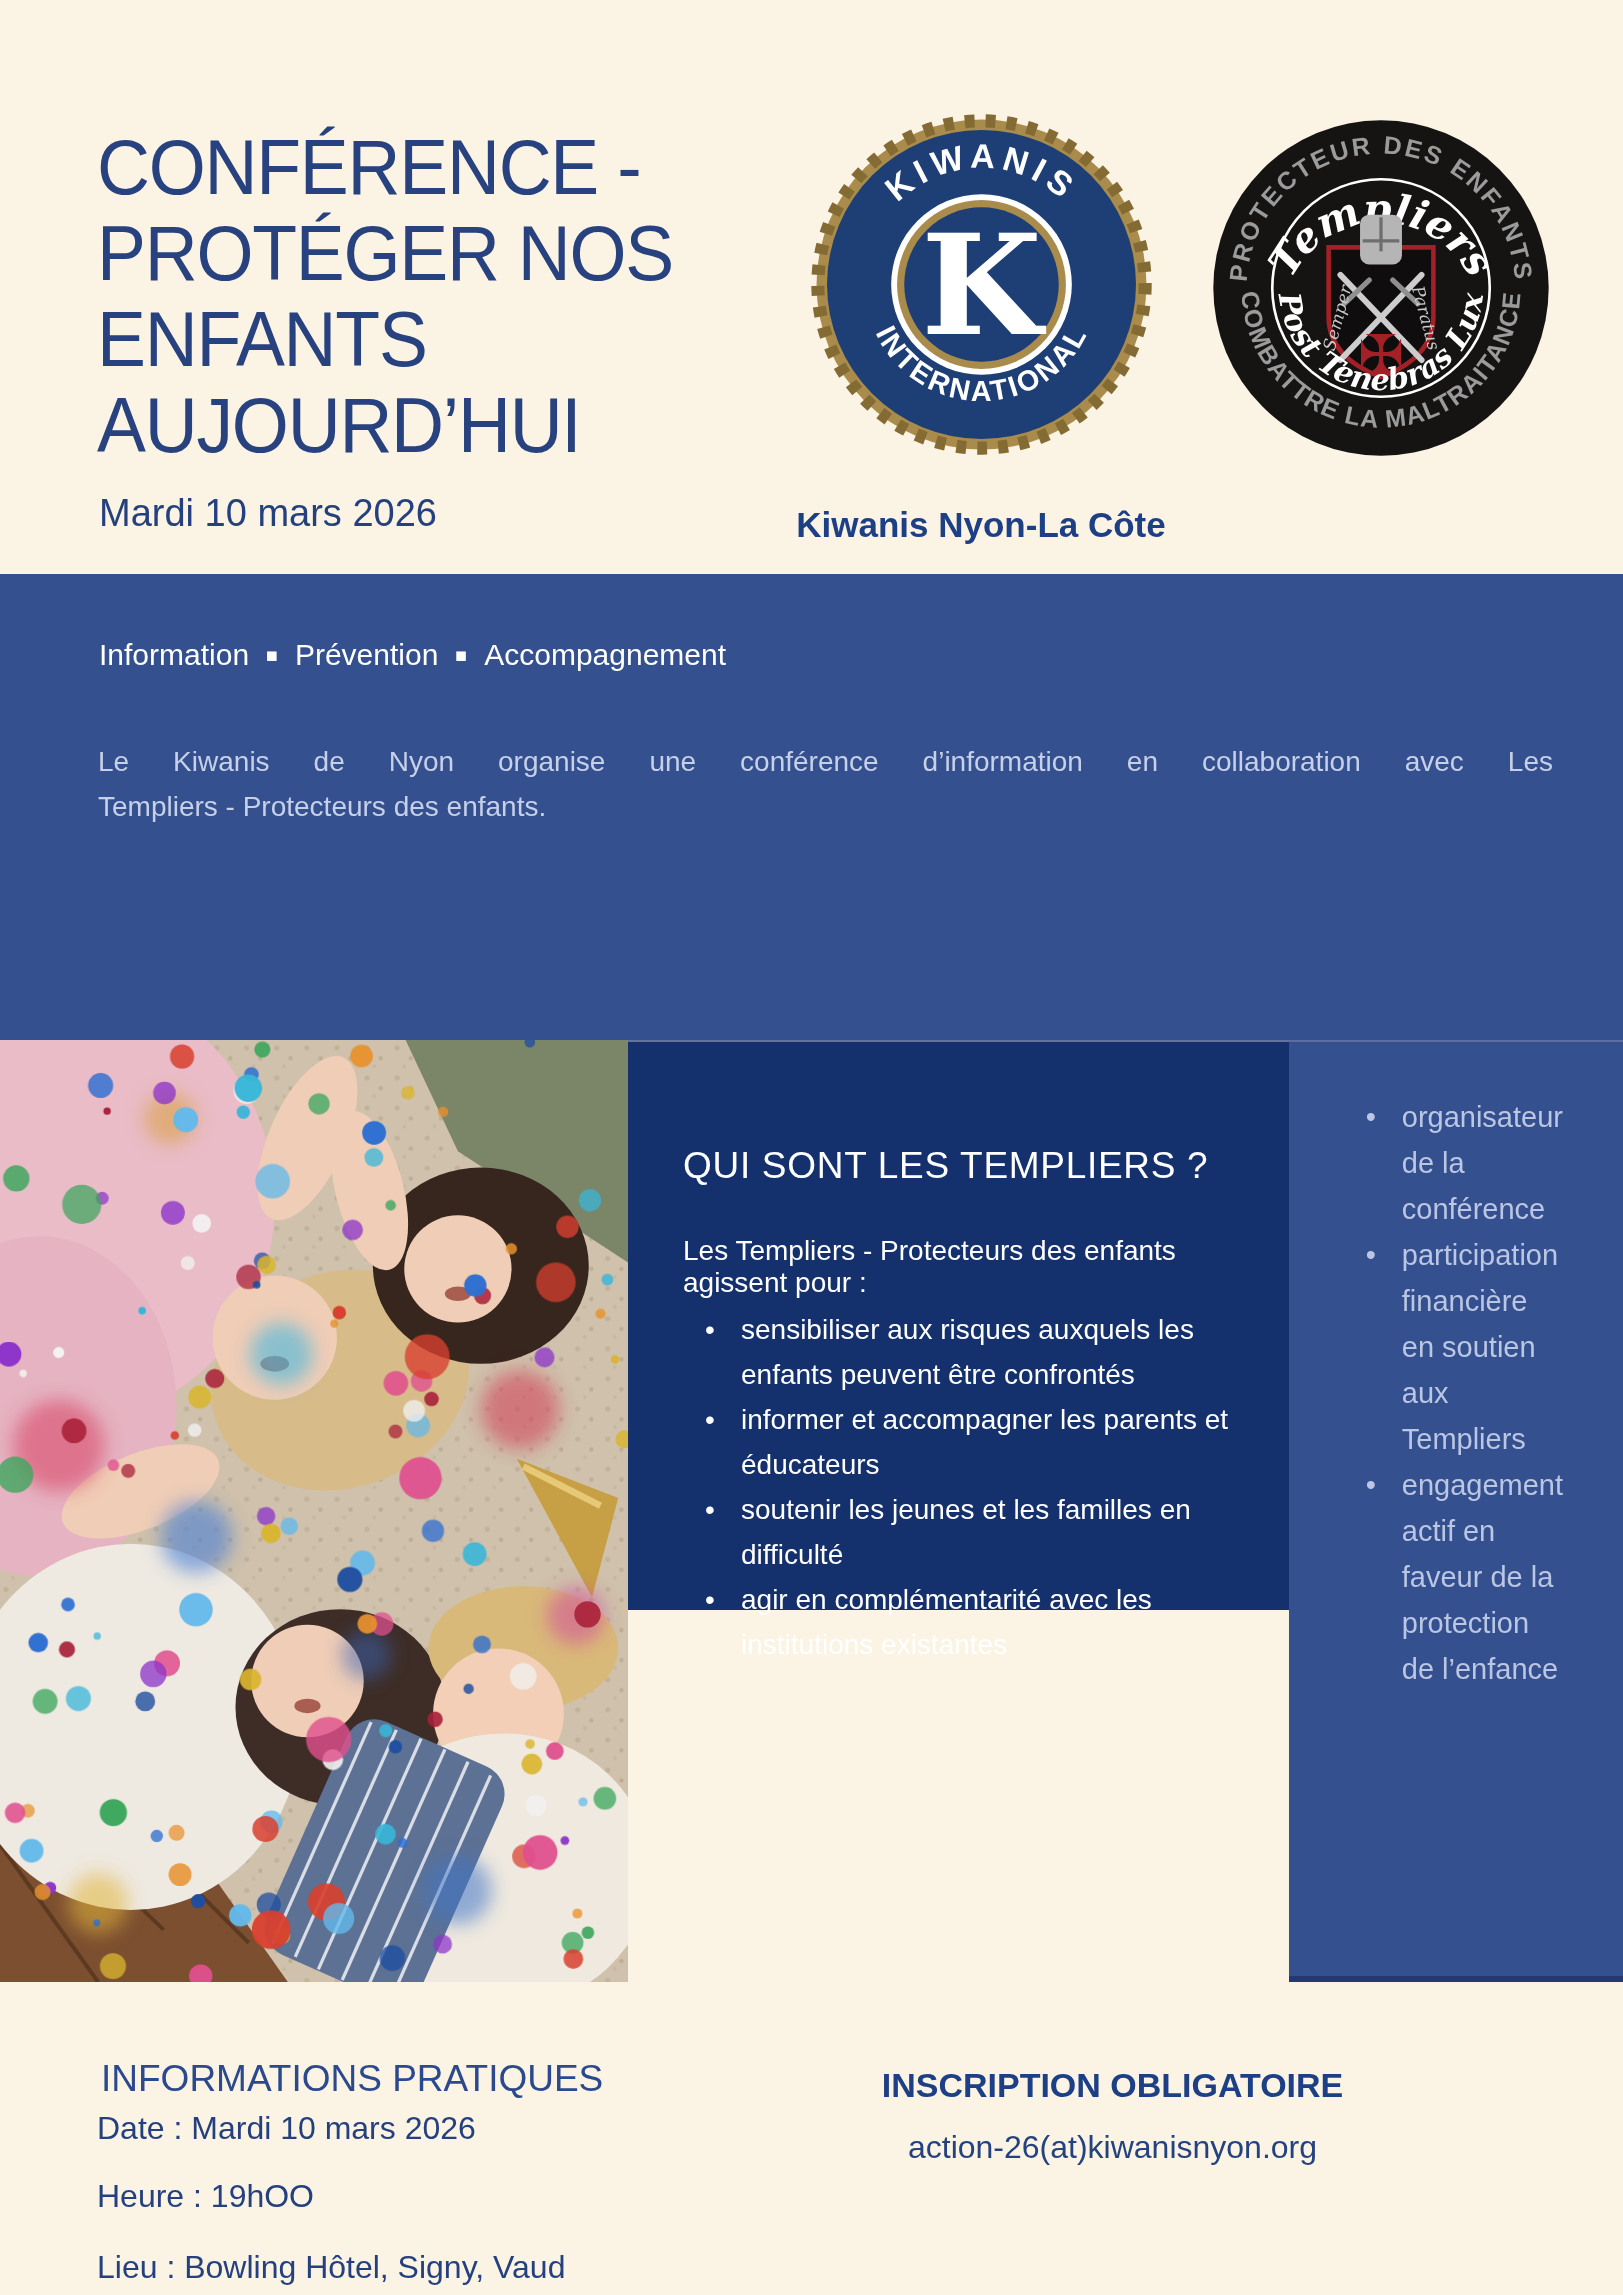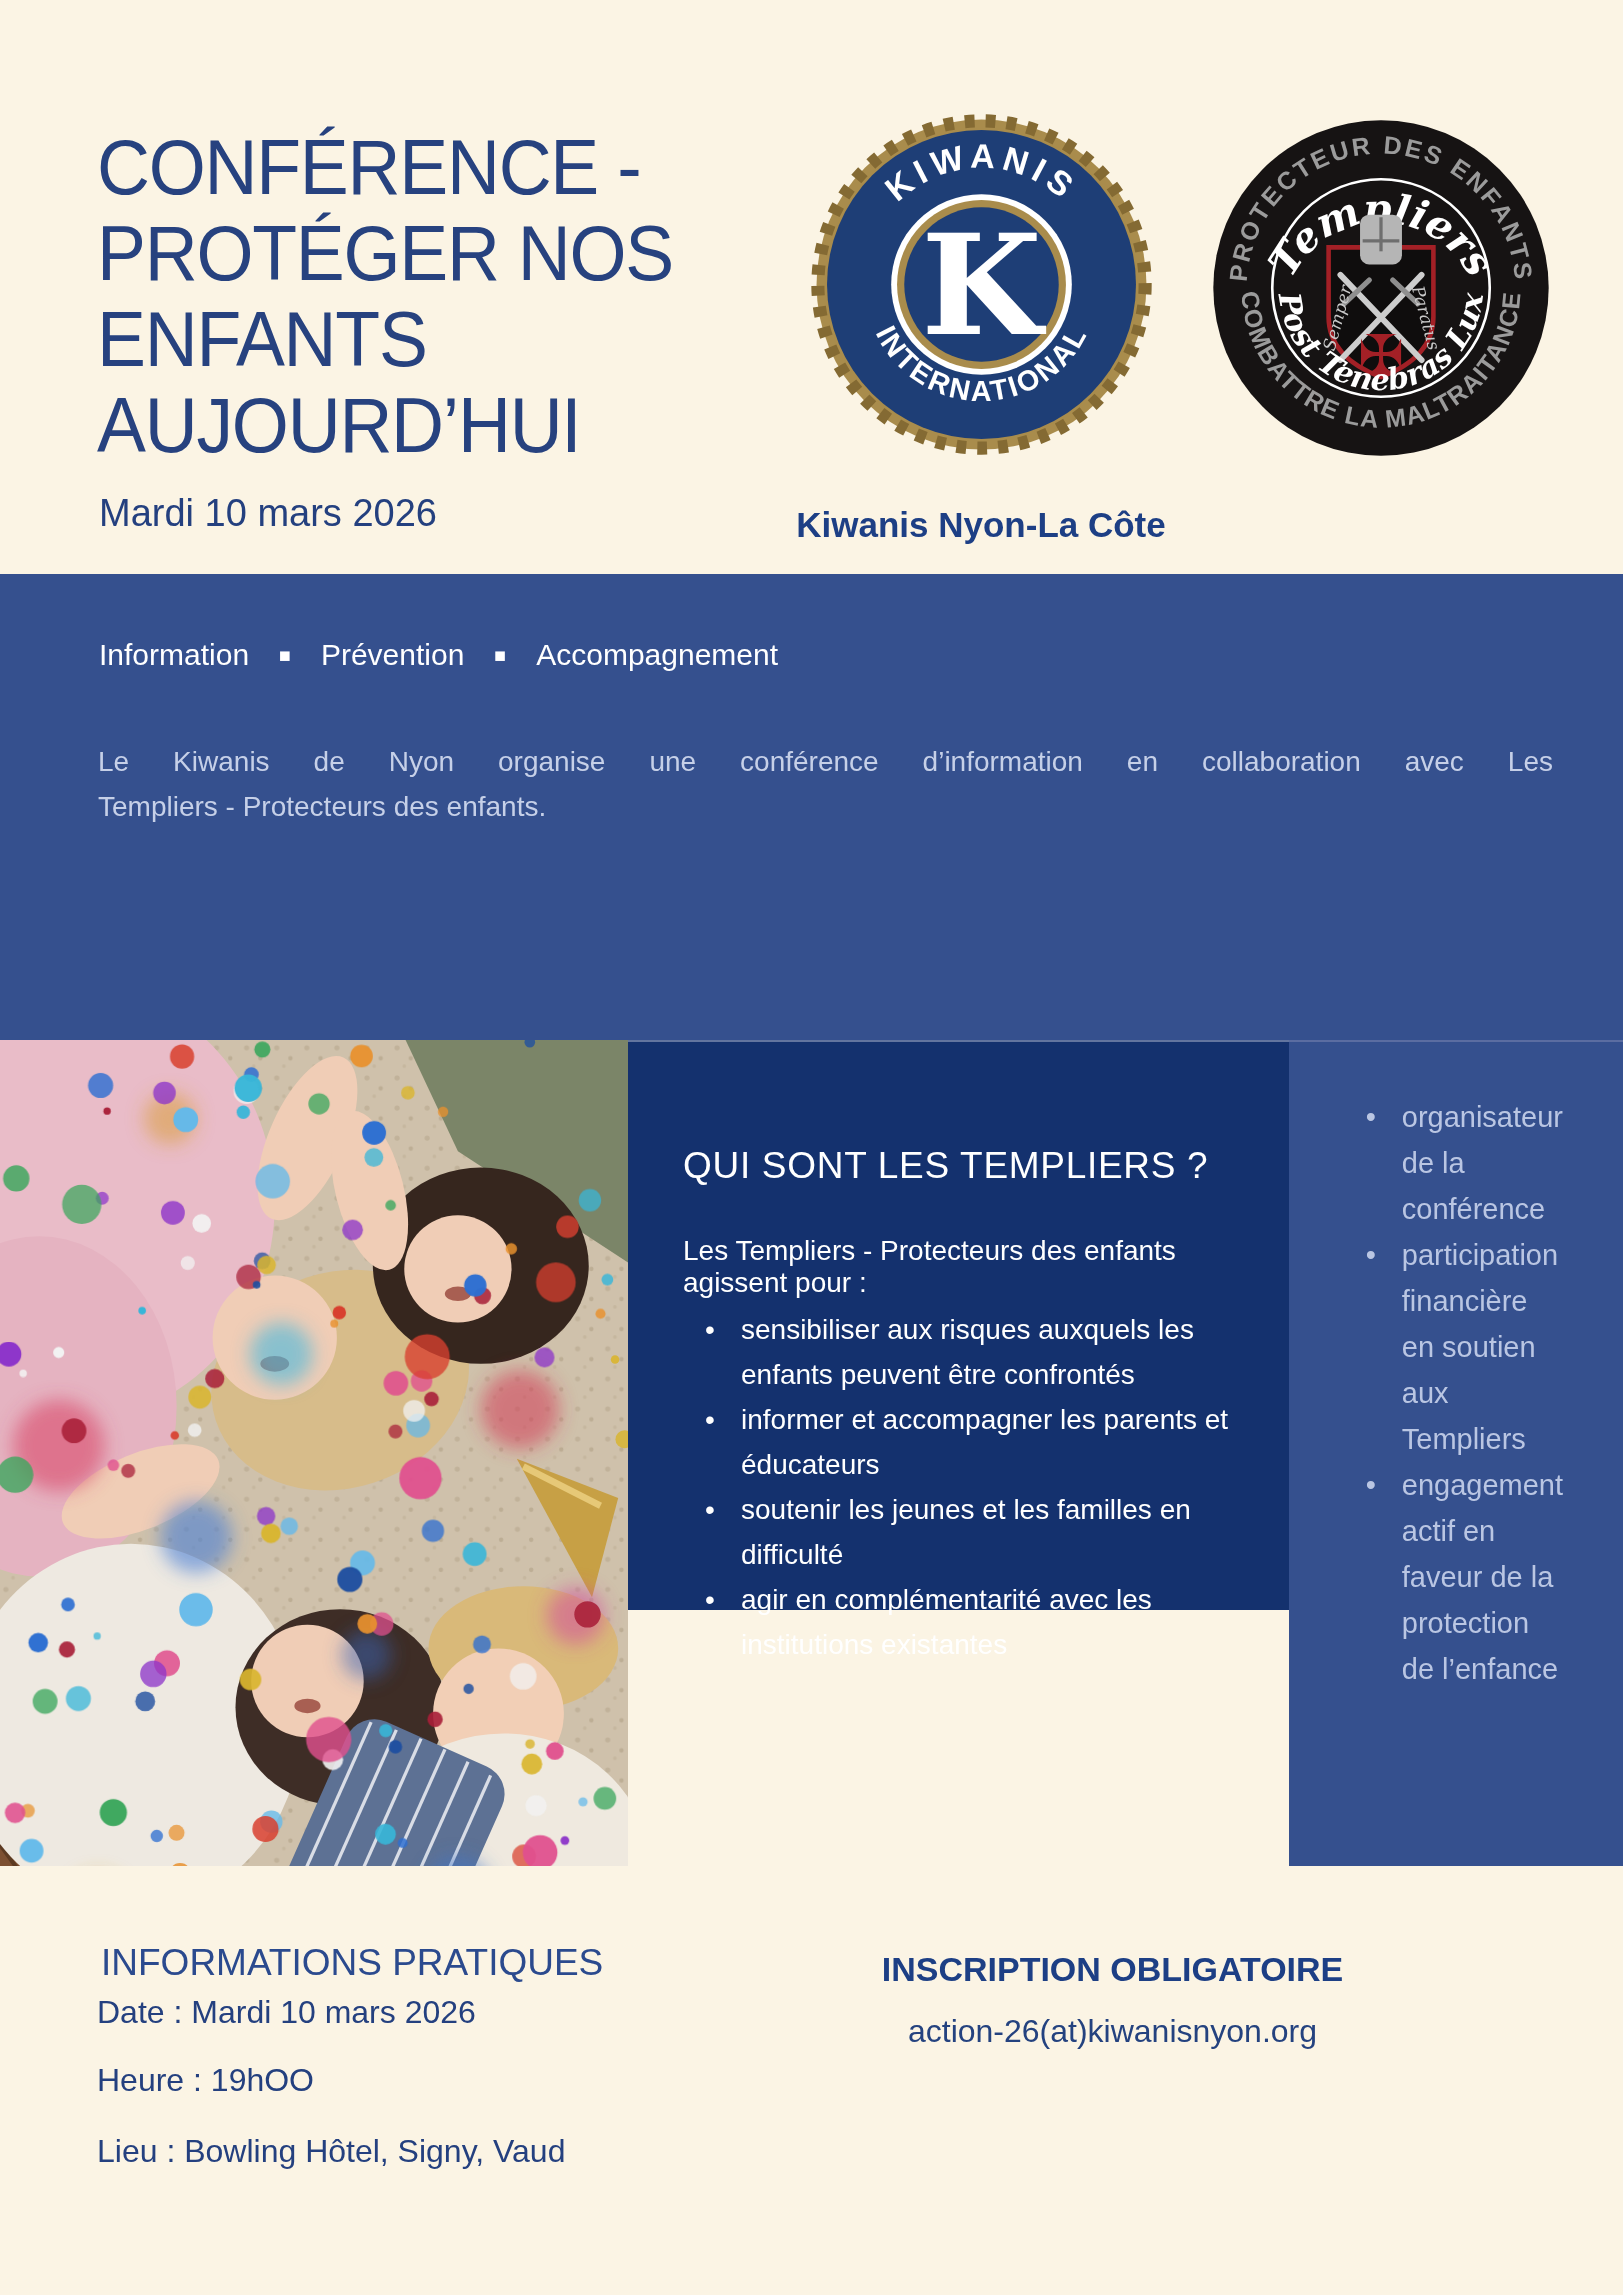--- a/index.html
+++ b/index.html
@@ -13,21 +13,21 @@
          font-weight:400;color:#27427f;letter-spacing:-1.3px;white-space:nowrap;
          transform:scaleX(.94);transform-origin:left top}
   .date{position:absolute;left:99px;top:492px;font-size:38px;color:#24407f}
   .logo-kiwanis{position:absolute;left:810px;top:113px;width:343px;height:343px}
   .logo-templiers{position:absolute;left:1212px;top:119px;width:338px;height:338px}
   .logo-caption{position:absolute;left:778px;top:505px;width:406px;text-align:center;
                 font-size:35px;font-weight:bold;color:#1d3f85}
 
   
   .band{position:absolute;left:0;top:574px;width:1623px;height:466px;background:#35508e;color:#fff}
-  .tagline{position:absolute;left:99px;top:64px;font-size:30px;display:flex;align-items:center;gap:30px}
+  .tagline{position:absolute;left:99px;top:64px;font-size:30px;display:flex;align-items:center;gap:17px}
   .tagline .sq{font-size:19.6px;line-height:1;position:relative;top:0.7px}
   .band-par{position:absolute;left:98px;width:1455px;color:#c6d0e8;font-size:28px;line-height:45px}
   .band-par .jline{text-align:justify;text-align-last:justify}
   .p1{top:165px}
   .p2{top:302px}
 
   
   .main{position:absolute;left:0;top:1040px;width:1623px;height:942px;display:flex}
   .photo{flex:none;width:628px;height:100%;position:relative;background:#cfc1ab}
   .photo svg{display:block;width:100%;height:100%}
@@ -38,21 +38,21 @@
   .panel-dark .intro{margin-top:48px;font-size:28px}
   .list{list-style:none;margin-top:7.9px}
   .list li{position:relative;padding-left:58px;font-size:28px;line-height:45px}
   .list li::before{content:"•";position:absolute;left:22px}
   .panel-light{flex:1;background:#35508e;border-top:2px solid #5b6da1;border-bottom:6.5px solid #24396f}
   .panel-light h2{margin-top:75px;font-size:37px;font-weight:400;letter-spacing:0.7px;color:#fff}
   .panel-light .list{margin-top:52px;color:#bac6e3}
   .panel-light .list li{font-size:29px;line-height:46px}
 
   
-  .footer{position:absolute;left:0;top:1866px;width:1623px;height:313px;background:#fbf4e4}
+  .footer{position:absolute;left:0;top:1982px;width:1623px;height:313px;background:#fbf4e4}
   .fp-heading{position:absolute;left:101px;top:76px;font-size:37px;color:#2b4a8e}
   .fp-item{position:absolute;left:97px;font-size:32px;color:#24407f}
   .fp-item.i0{top:128px}.fp-item.i1{top:196px}.fp-item.i2{top:267px}
   .reg{position:absolute;left:831px;top:84px;width:563px;text-align:center;color:#24427f}
   .reg h4{font-size:34px;font-weight:bold;color:#1d3f85;margin-bottom:23.6px}
   .reg .l{font-size:32px;margin-bottom:19.6px}
 </style>
 </head>
 <body>
 

